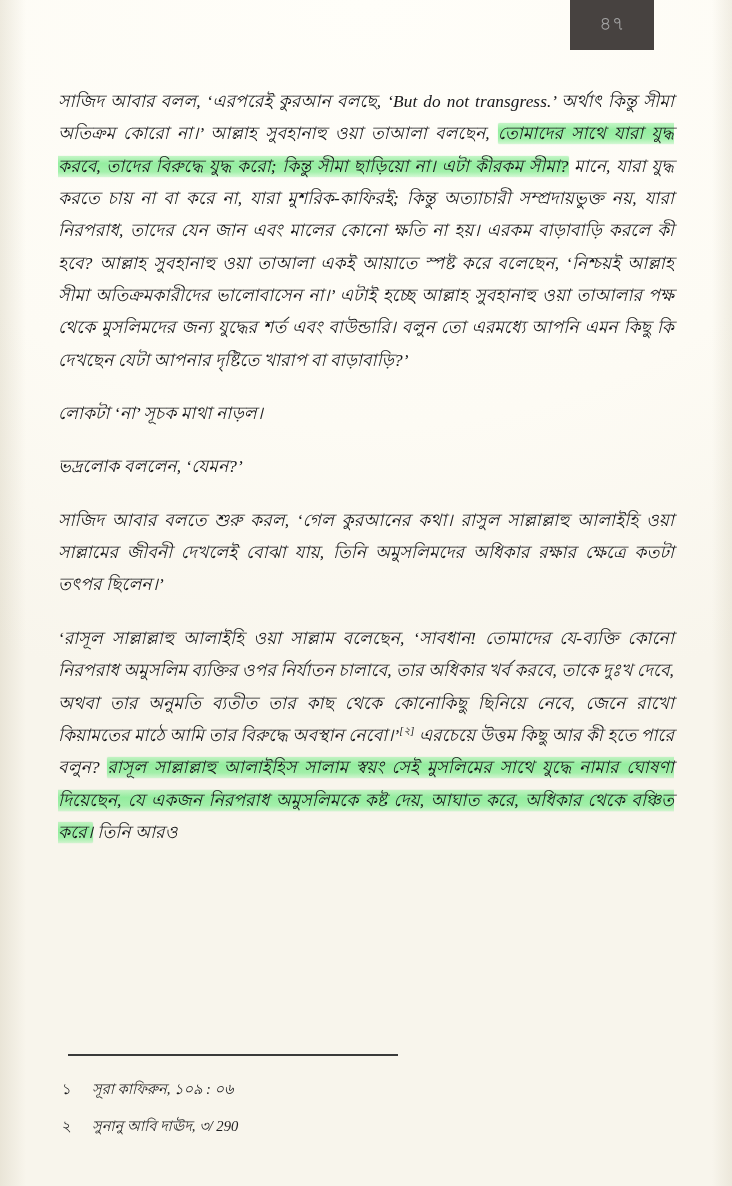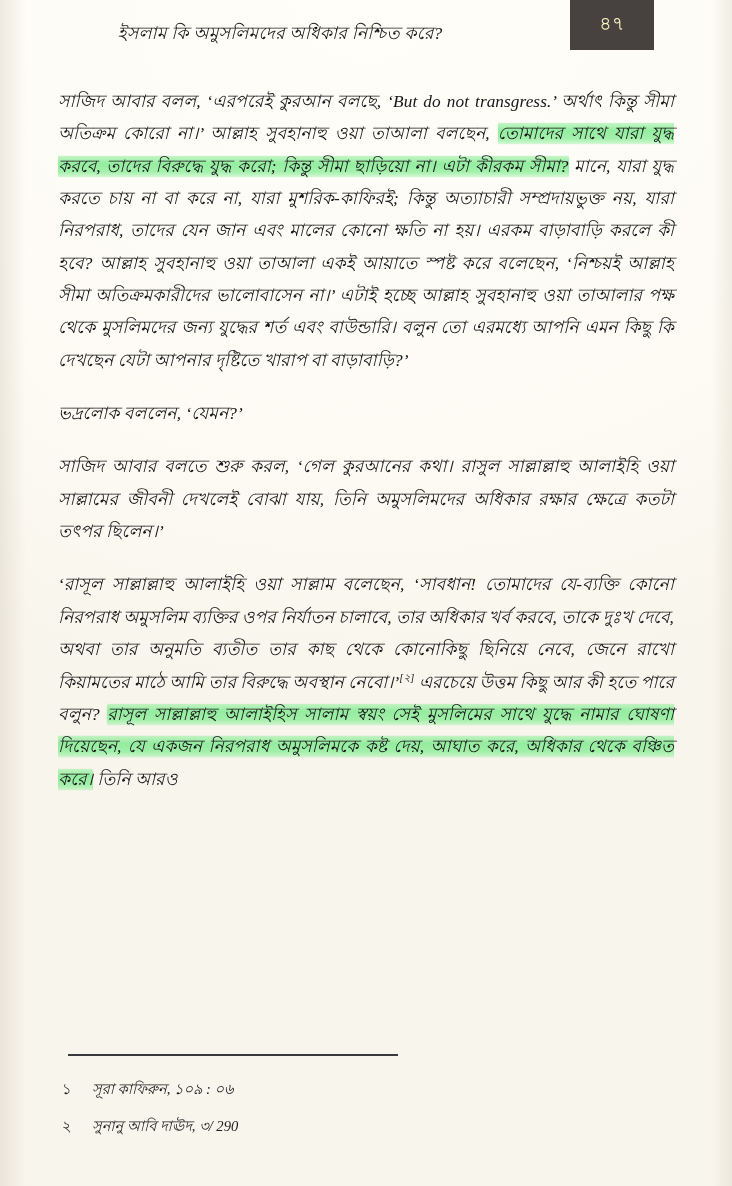--- a/index.html
+++ b/index.html
@@ -46,21 +46,21 @@
     right: 0;
     height: 64px;
   }
   .page-number-box {
     position: absolute;
     top: 0;
     right: 78px;
     width: 84px;
     height: 50px;
     background: #474240;
-    color: #fef9c3;
+    color: #a3a3a3;
     display: flex;
     align-items: center;
     justify-content: center;
     font-size: 19px;
     letter-spacing: 0.5px;
     text-align: center;
   }
   .running-head {
     position: absolute;
     top: 20px;
@@ -137,30 +137,30 @@
     flex: 0 0 14px;
     font-style: normal;
   }
 </style>
 </head>
 <body>
 
 <div class="page">
 
   <div class="header">
-    <div class="running-head">ইসলাম কি অমুসলিমদের অধিকার নিশ্চিত করে?</div>
     <div class="page-number-box">
       <span>৪৭</span>
     </div>
   </div>
 
   <div class="content">
 
     <p><span>সাজিদ আবার বলল, ‘এরপরেই কুরআন বলছে, ‘</span><span class="en">But do not transgress.</span><span>’ অর্থাৎ কিন্তু সীমা অতিক্রম কোরো না।’ আল্লাহ সুবহানাহু ওয়া তাআলা বলছেন, </span><span class="hl">তোমাদের সাথে যারা যুদ্ধ করবে, তাদের বিরুদ্ধে যুদ্ধ করো; কিন্তু সীমা ছাড়িয়ো না। এটা কীরকম সীমা?</span><span> মানে, যারা যুদ্ধ করতে চায় না বা করে না, যারা মুশরিক-কাফিরই; কিন্তু অত্যাচারী সম্প্রদায়ভুক্ত নয়, যারা নিরপরাধ, তাদের যেন জান এবং মালের কোনো ক্ষতি না হয়। এরকম বাড়াবাড়ি করলে কী হবে? আল্লাহ সুবহানাহু ওয়া তাআলা একই আয়াতে স্পষ্ট করে বলেছেন, ‘নিশ্চয়ই আল্লাহ সীমা অতিক্রমকারীদের ভালোবাসেন না।’ এটাই হচ্ছে আল্লাহ সুবহানাহু ওয়া তাআলার পক্ষ থেকে মুসলিমদের জন্য যুদ্ধের শর্ত এবং বাউন্ডারি। বলুন তো এরমধ্যে আপনি এমন কিছু কি দেখছেন যেটা আপনার দৃষ্টিতে খারাপ বা বাড়াবাড়ি?’</span></p>
 
+    <p>লোকটা ‘না’ সূচক মাথা নাড়ল।</p>
 
 
     <p>ভদ্রলোক বললেন, ‘যেমন?’</p>
 
     <p>সাজিদ আবার বলতে শুরু করল, ‘গেল কুরআনের কথা। রাসুল সাল্লাল্লাহু আলাইহি ওয়া সাল্লামের জীবনী দেখলেই বোঝা যায়, তিনি অমুসলিমদের অধিকার রক্ষার ক্ষেত্রে কতটা তৎপর ছিলেন।’</p>
 
     <p><span>‘রাসূল সাল্লাল্লাহু আলাইহি ওয়া সাল্লাম বলেছেন, ‘সাবধান! তোমাদের যে-ব্যক্তি কোনো নিরপরাধ অমুসলিম ব্যক্তির ওপর নির্যাতন চালাবে, তার অধিকার খর্ব করবে, তাকে দুঃখ দেবে, অথবা তার অনুমতি ব্যতীত তার কাছ থেকে কোনোকিছু ছিনিয়ে নেবে, জেনে রাখো কিয়ামতের মাঠে আমি তার বিরুদ্ধে অবস্থান নেবো।’</span><sup>[২]</sup><span> এরচেয়ে উত্তম কিছু আর কী হতে পারে বলুন? </span><span class="hl">রাসূল সাল্লাল্লাহু আলাইহিস সালাম স্বয়ং সেই মুসলিমের সাথে যুদ্ধে নামার ঘোষণা দিয়েছেন, যে একজন নিরপরাধ অমুসলিমকে কষ্ট দেয়, আঘাত করে, অধিকার থেকে বঞ্চিত করে।</span><span> তিনি আরও</span></p>
 
   </div>
 

